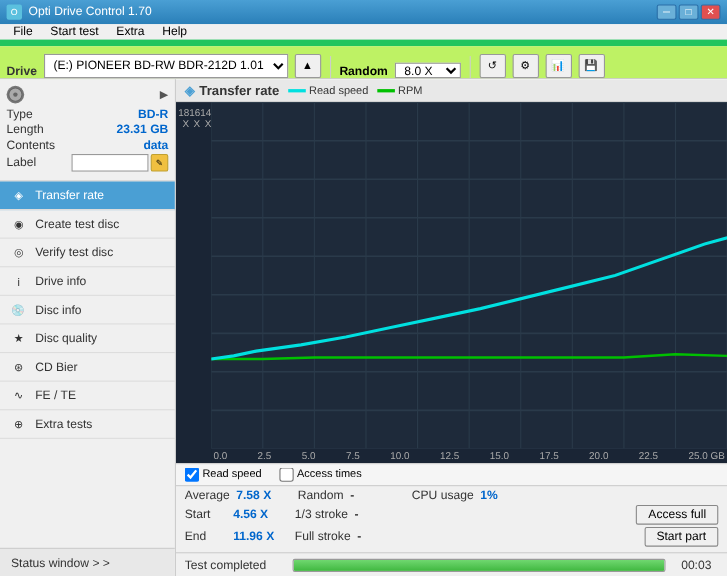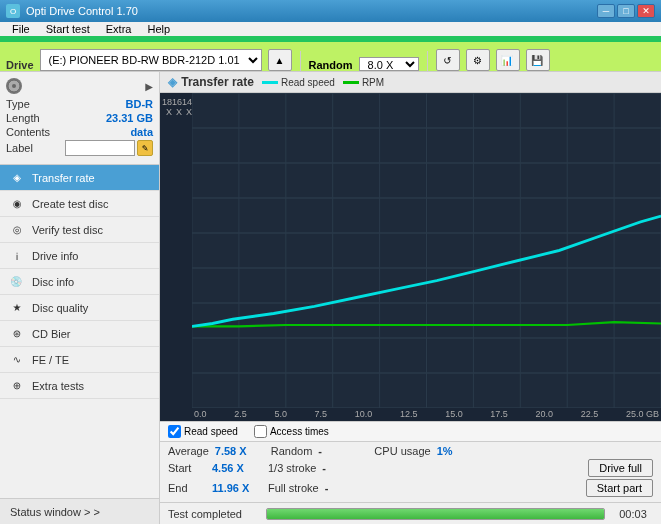--- a/index.html
+++ b/index.html
@@ -297,21 +297,21 @@
         <span class="stat-val" style="color:#333;">-</span>
         <span class="stat-label">CPU usage</span>
         <span class="stat-val">1%</span>
       </div>
       <div class="stats-row">
         <span class="stat-label">Start</span>
         <span class="stat-val">4.56 X</span>
         <span class="stat-label">1/3 stroke</span>
         <span class="stat-val" style="color:#333;">-</span>
         <span class="stat-label" style="flex:1;"></span>
-        <button class="start-btn">Drive full</button>
+        <button class="start-btn">Access full</button>
       </div>
       <div class="stats-row">
         <span class="stat-label">End</span>
         <span class="stat-val">11.96 X</span>
         <span class="stat-label">Full stroke</span>
         <span class="stat-val" style="color:#333;">-</span>
         <span style="flex:1;"></span>
         <button class="start-btn">Start part</button>
       </div>
     </div>

